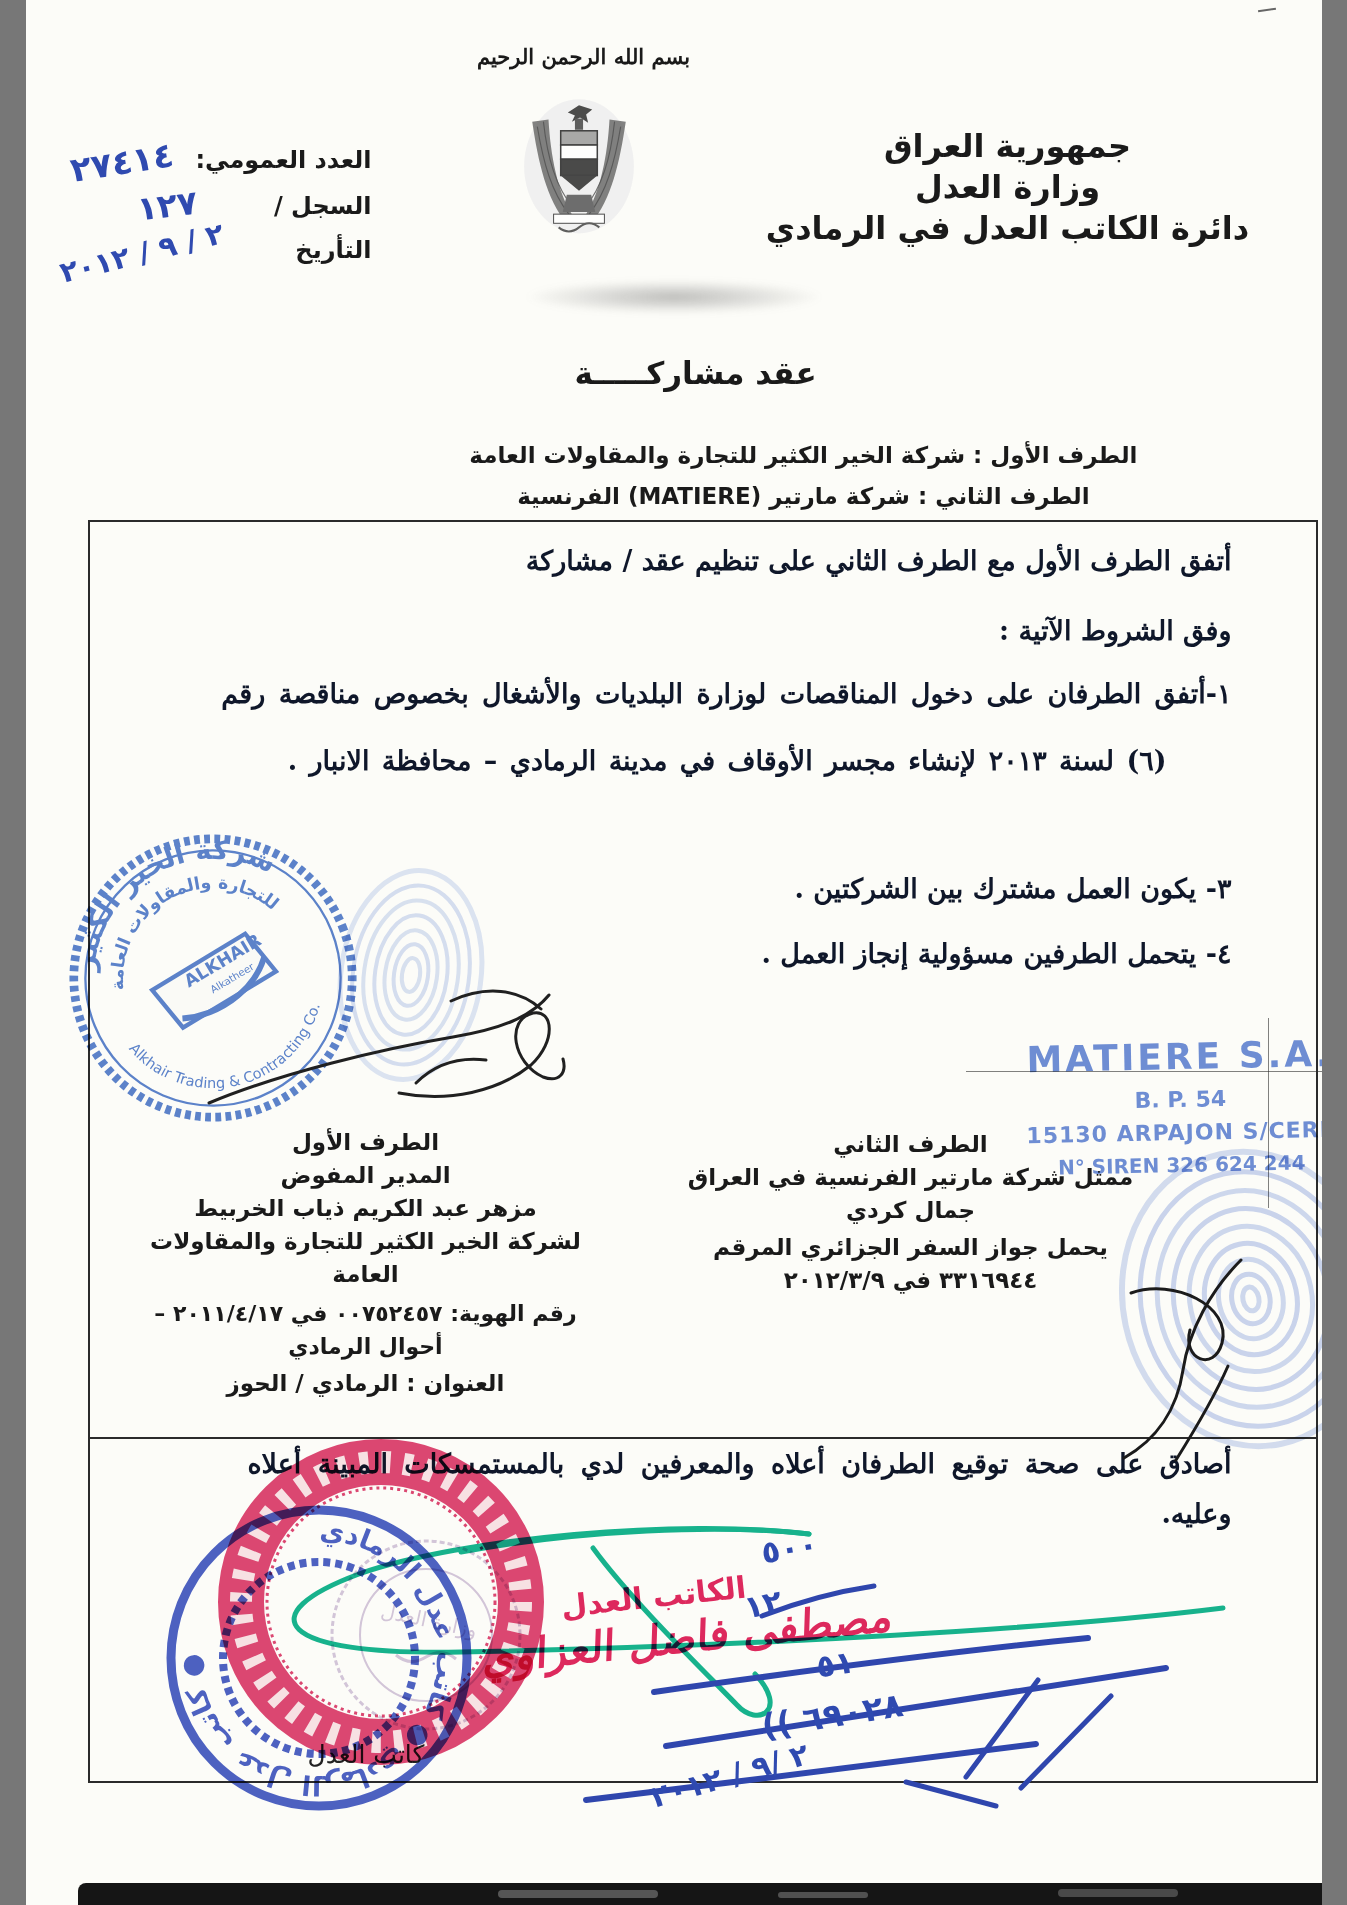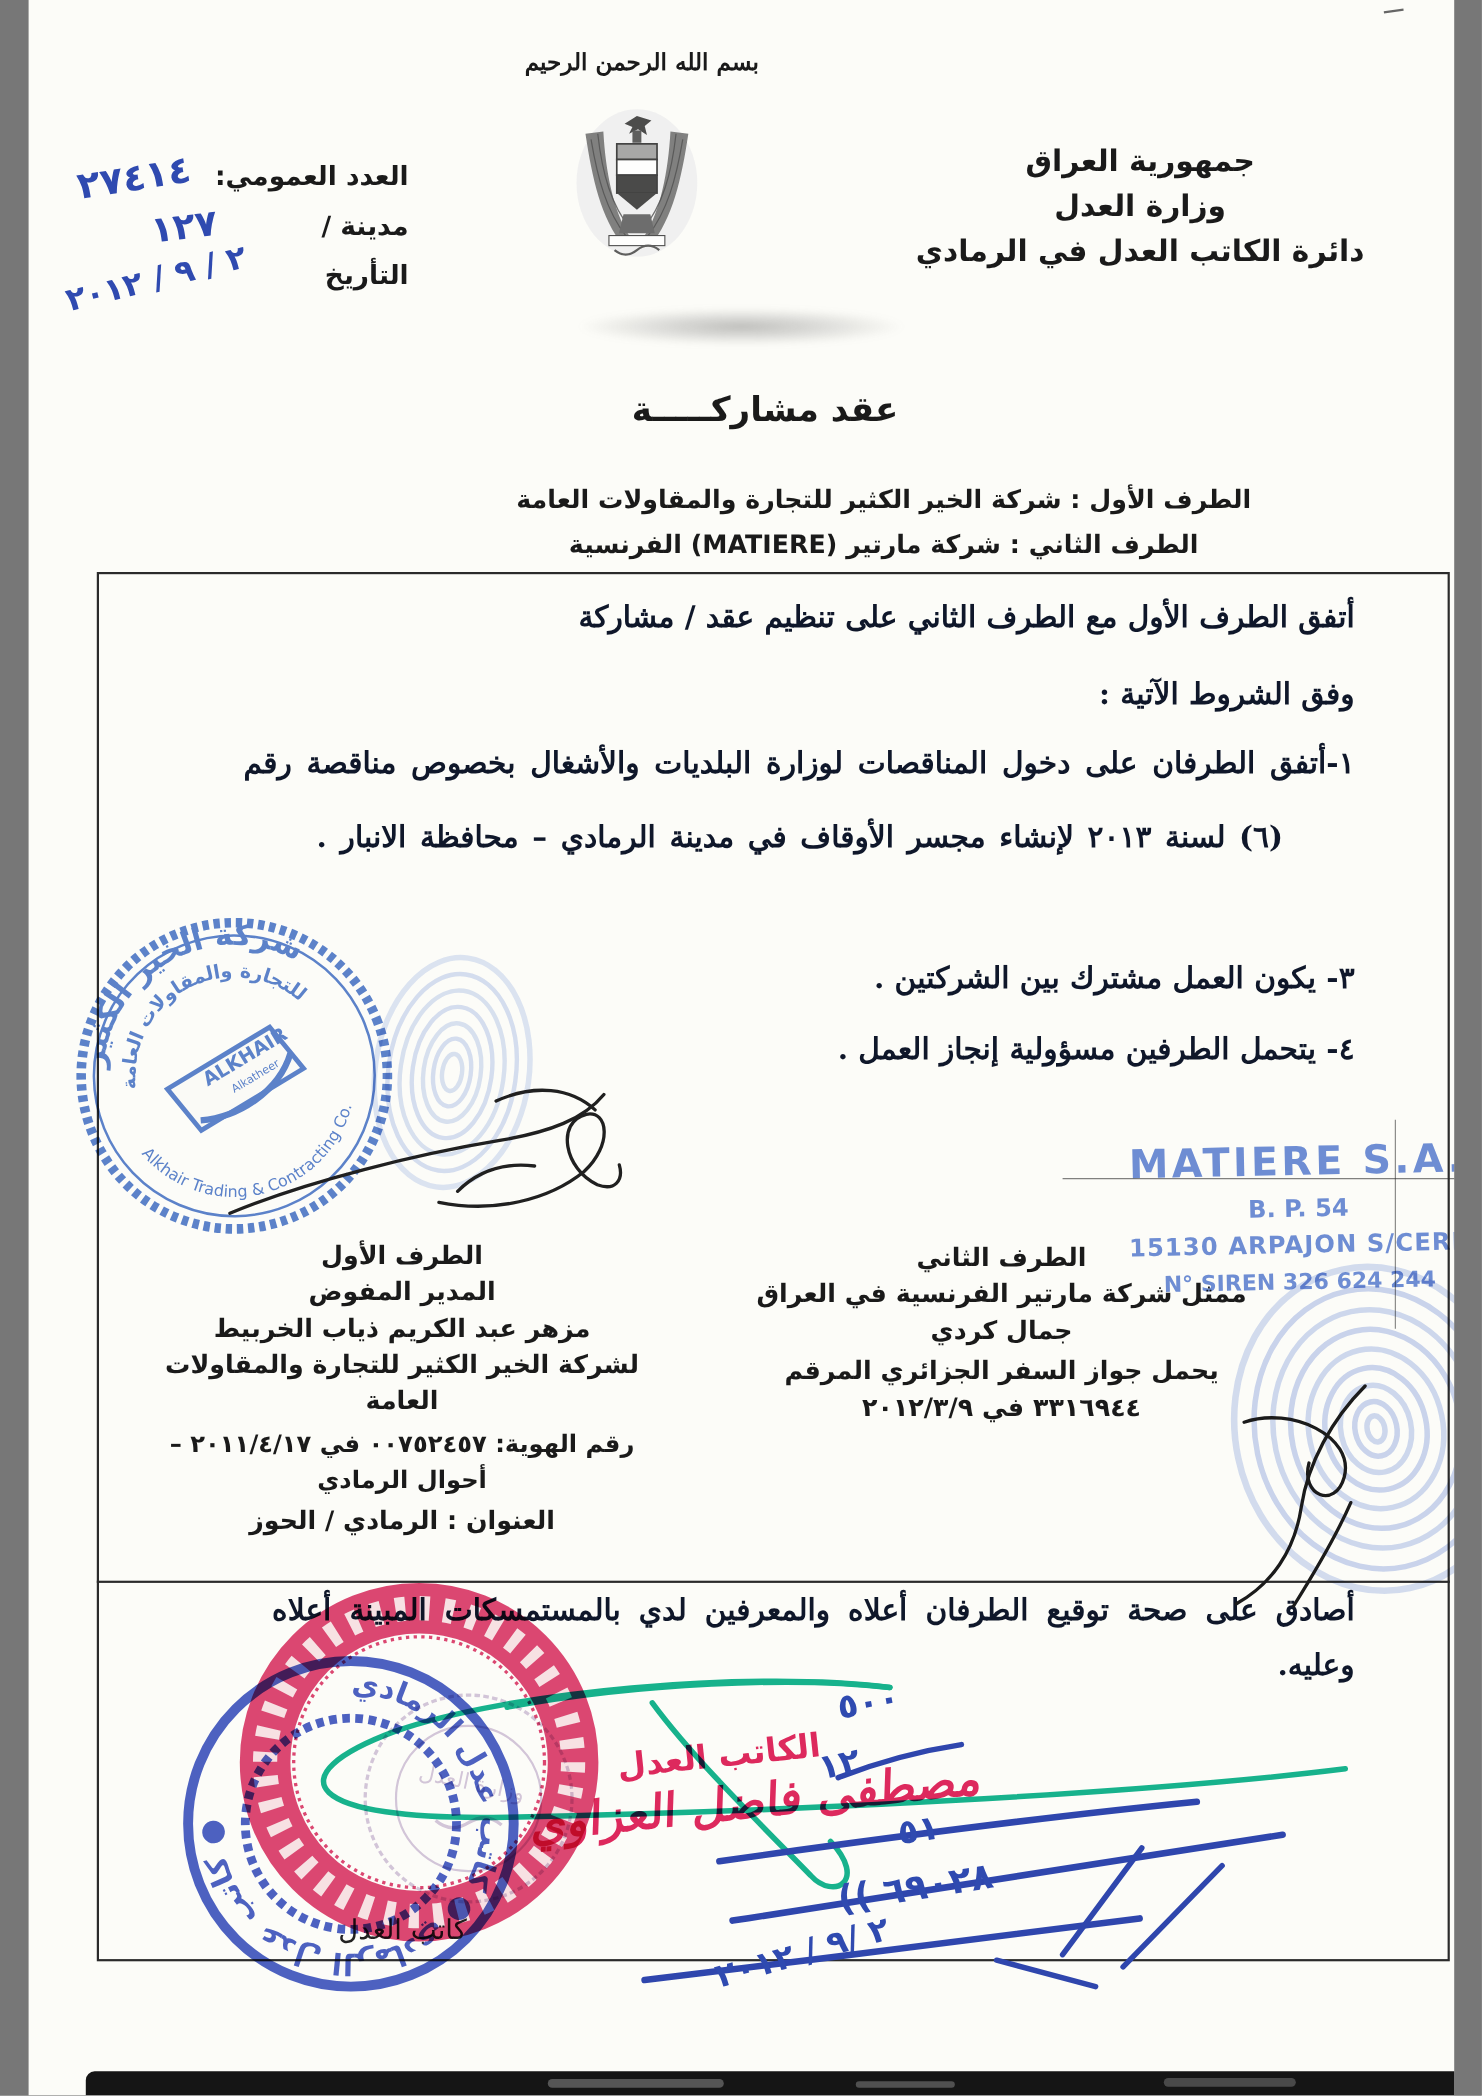--- a/index.html
+++ b/index.html
@@ -43,33 +43,33 @@
     <rect x="42" y="65" width="36" height="16" fill="#2b2b2b" stroke="#222" stroke-width="1.5"></rect>
     <path d="M42,81 L60,96 L78,81 Z" fill="#2b2b2b"></path>
     <path d="M48,100 L44,117 L76,117 L72,100 Z" fill="#555"></path>
     <rect x="35" y="119" width="50" height="9" fill="#fff" stroke="#333"></rect>
     <path d="M40,132 q10,8 20,0 q10,-8 20,0" stroke="#444" fill="none" stroke-width="2"></path>
   </svg>
 
   <div class="abs" style="left:498px;top:280px;width:300px;height:34px;filter:blur(3px);
               background:radial-gradient(ellipse at center,rgba(95,95,95,.4),rgba(95,95,95,0) 70%)"></div>
 
-  <div class="abs ar ctr b" style="left:726px;top:126px;width:570px;font-size:27px;line-height:41px">
+  <div class="abs ar ctr b" style="left:697px;top:126px;width:570px;font-size:32px;line-height:41px">
     <div>جمهورية العراق</div>
     <div>وزارة العدل</div>
     <div>دائرة الكاتب العدل في الرمادي</div>
   </div>
 
   <div class="abs" style="left:36px;top:146px;width:310px">
     <div class="ar" style="position:relative;height:46px">
       <span class="b" style="font-size:24px">العدد العمومي:</span>
       <span class="abs hw" style="left:8px;top:-4px;font-size:34px;transform:rotate(-9deg);letter-spacing:4px">٢٧٤١٤</span>
     </div>
     <div class="ar" style="position:relative;height:44px">
-      <span class="b" style="font-size:24px">مدينة /</span>
+      <span class="b" style="font-size:24px">السجل /</span>
       <span class="abs hw" style="left:75px;top:-6px;font-size:33px;transform:rotate(-7deg);letter-spacing:14px">١٢٧</span>
     </div>
     <div class="ar" style="position:relative;height:46px">
       <span class="b" style="font-size:24px">التأريخ</span>
       <span class="abs hw" style="left:-4px;top:0px;font-size:29px;transform:rotate(-14deg);white-space:nowrap">٢ / ٩ / ٢٠١٢</span>
     </div>
   </div>
 
   <div class="abs ar ctr b" style="left:460px;top:355px;width:420px;font-size:31px">عقد مشاركـــــة</div>
 

